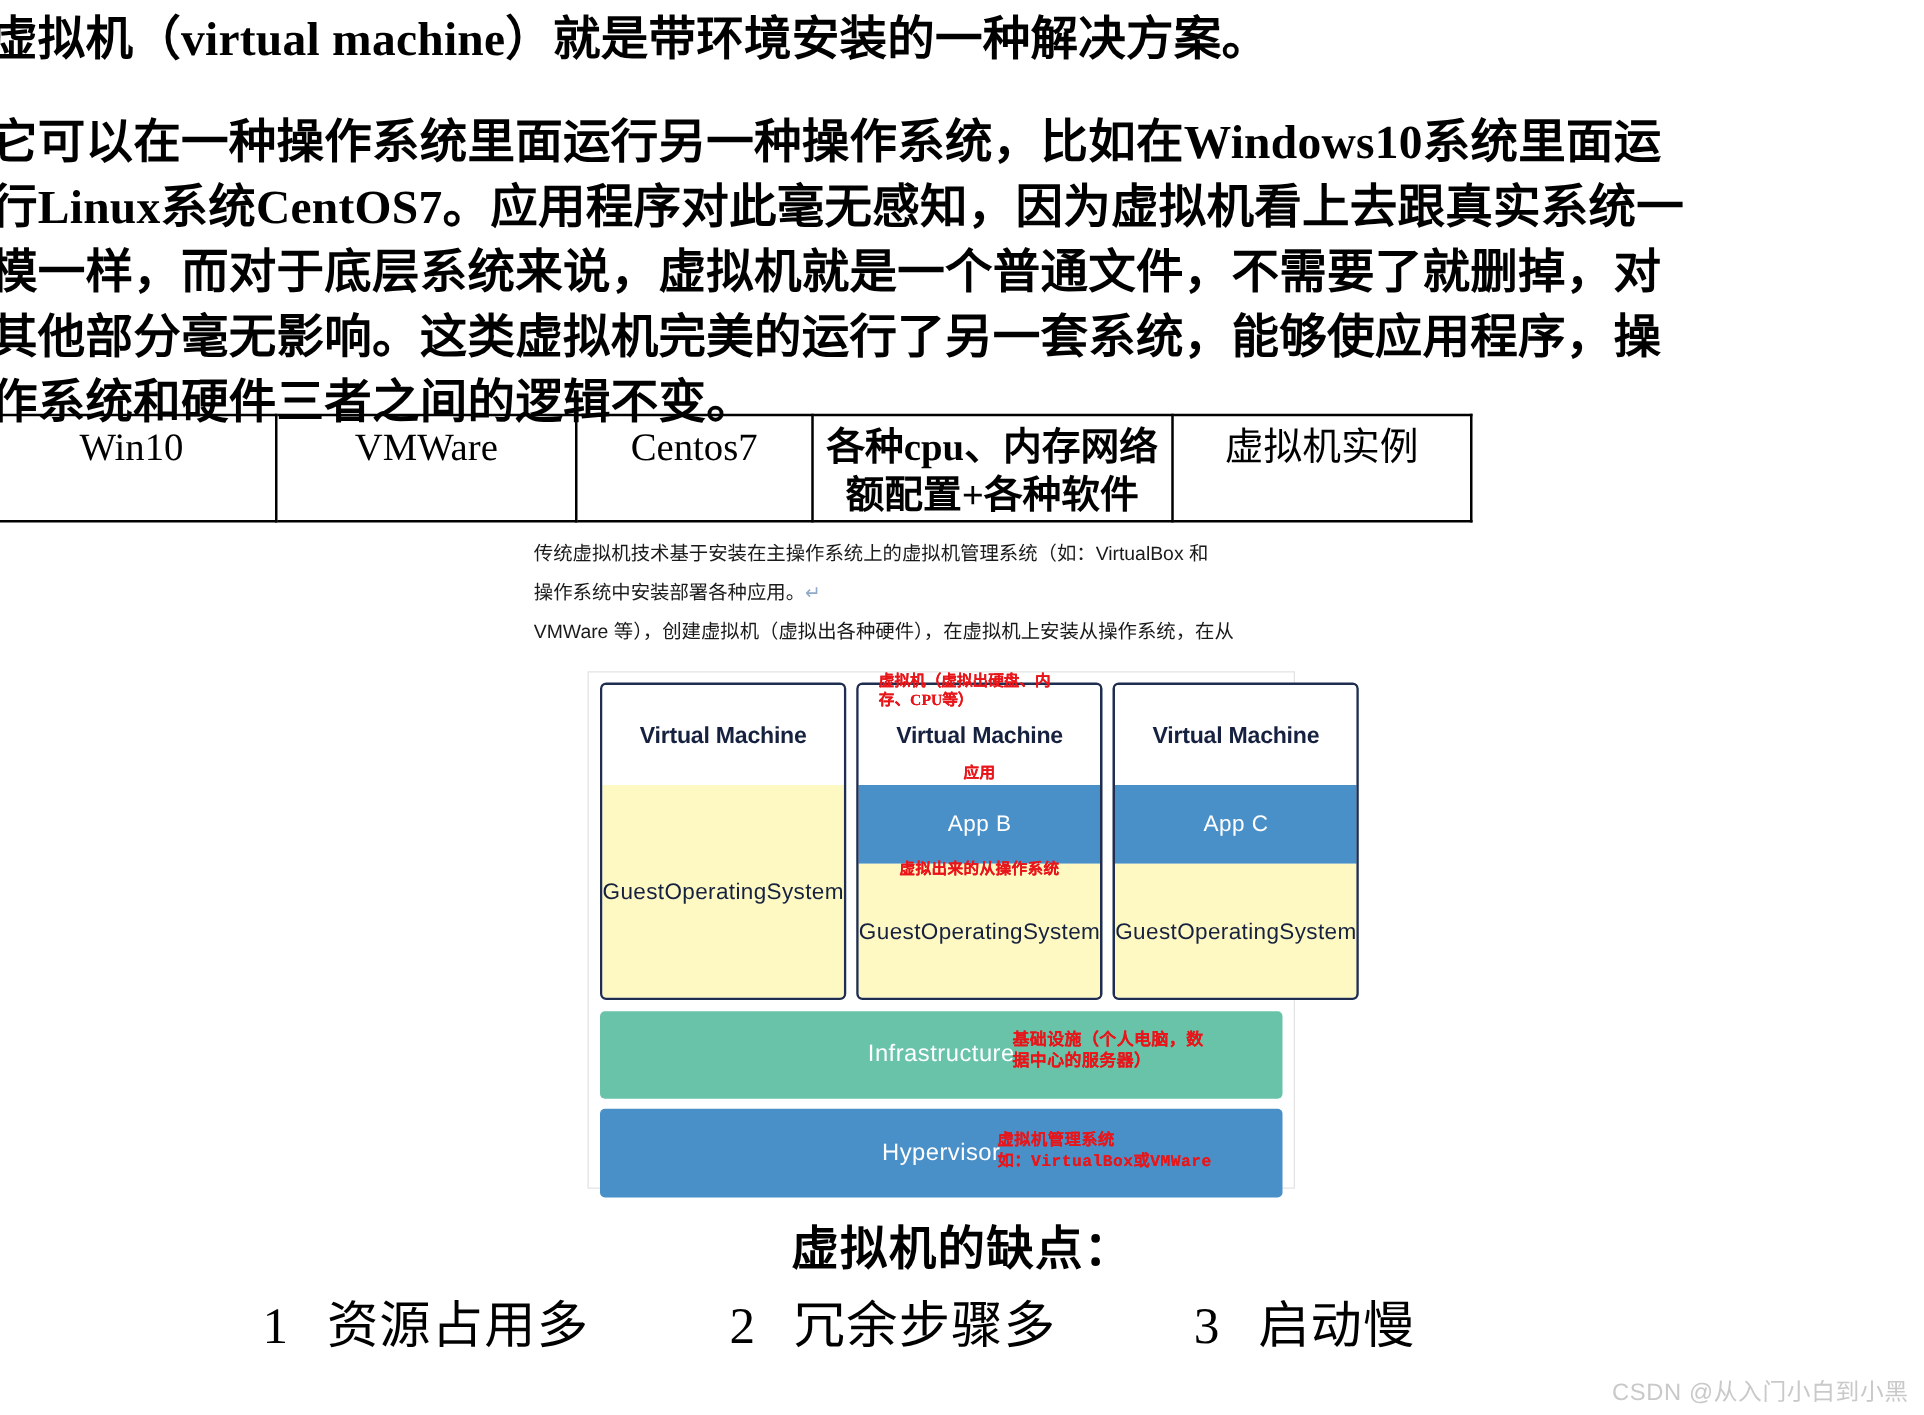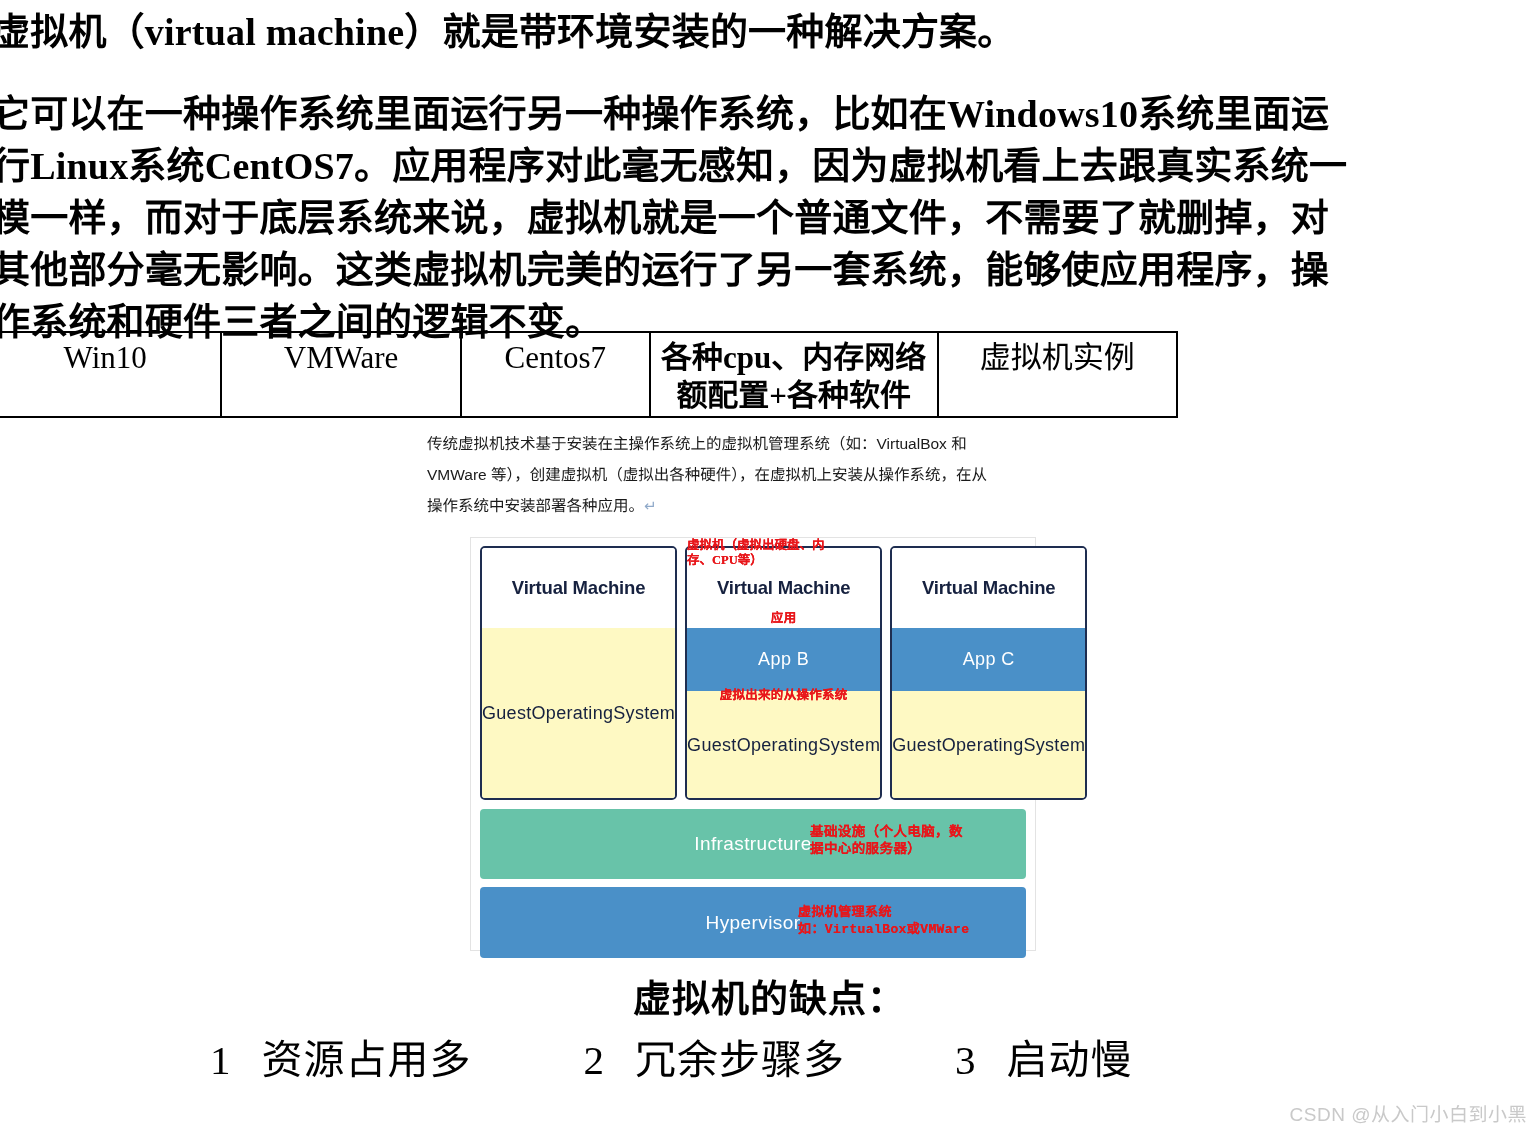--- a/index.html
+++ b/index.html
@@ -166,21 +166,21 @@
     position: absolute;
     color: #e8161a;
     font-family: "Liberation Serif", "DejaVu Serif", serif;
     font-weight: 700;
     font-size: 12.5px;
     line-height: 15px;
     white-space: pre-line;
     pointer-events: none;
     text-shadow: 0 0 0 #e8161a;
   }
-  .anno-vm-top   { left: 0;  top: -10px;  width: 140px; }
+  .anno-vm-top   { left: 16px;  top: -10px;  width: 140px; }
   .anno-app      { left: 50%;  top: -17px;  transform: translateX(-50%); }
   .anno-guest    { left: 50%;  top: -3px;   transform: translateX(-50%); white-space: nowrap;}
   .anno-hyper    { left: 318px; top: 17px;  width: 215px; font-family: "Liberation Mono","DejaVu Sans Mono", monospace; font-size: 13px; line-height: 17px;}
   .anno-infra    { left: 330px; top: 14px;  width: 205px; line-height: 17px; font-size: 13.5px;}
 
   
   .faults-title {
     position: absolute;
     left: 0; top: 968px;
     width: 1539px;
@@ -245,22 +245,22 @@
           <span class="l">各种cpu、内存网络</span>
           <span class="l">额配置+各种软件</span>
         </td>
         <td class="c5">虚拟机实例</td>
       </tr>
     </tbody>
   </table>
 
   <div class="caption">
     <span class="ln">传统虚拟机技术基于安装在主操作系统上的虚拟机管理系统（如：VirtualBox 和</span>
+    <span class="ln"><span>操作系统中安装部署各种应用。</span><span class="pilcrow">↵</span></span>
     <span class="ln">VMWare 等），创建虚拟机（虚拟出各种硬件），在虚拟机上安装从操作系统，在从</span>
-    <span class="ln"><span>操作系统中安装部署各种应用。</span><span class="pilcrow">↵</span></span>
   </div>
 
   <div class="diagram-wrap">
 
     <div class="vm-row">
 
       <div class="vm-card">
         <div class="vm-title">Virtual Machine</div>
         <div class="vm-guest">
           <span class="gl">Guest</span>

